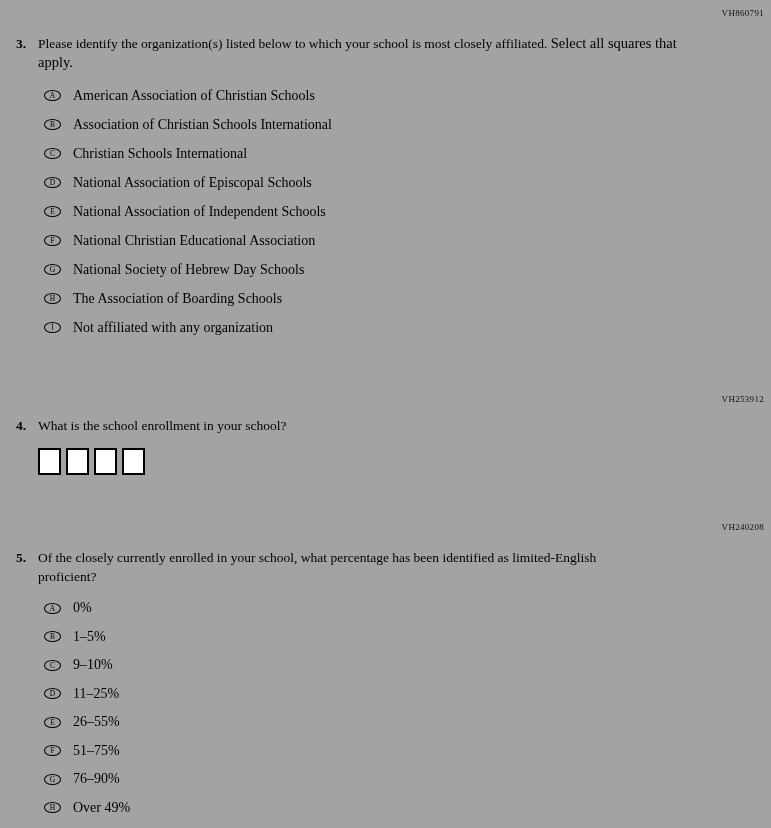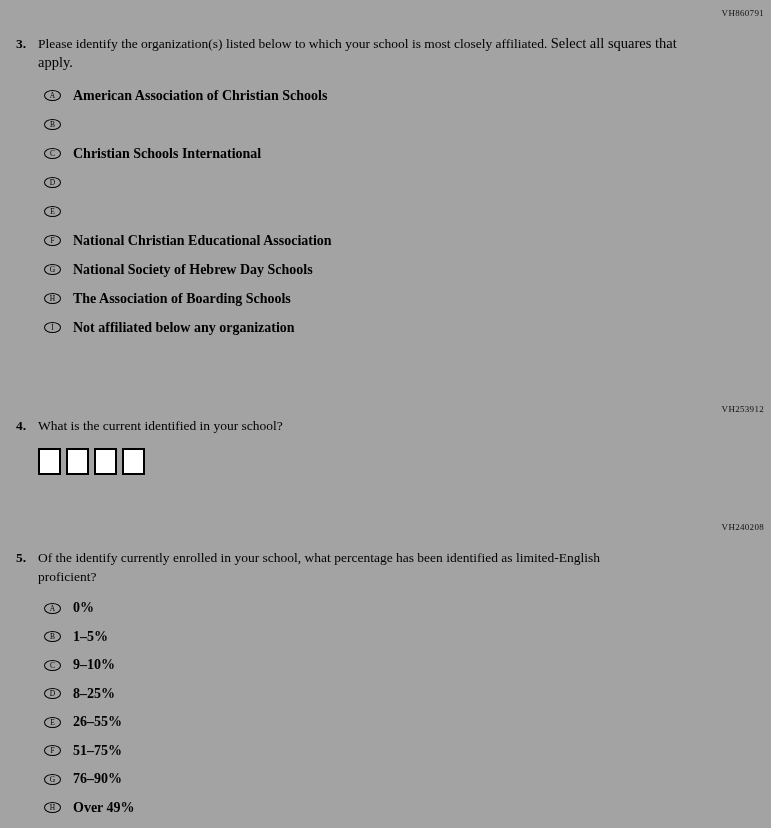--- a/index.html
+++ b/index.html
@@ -18,21 +18,21 @@
     overflow: hidden;
   }
   .form-code {
     position: absolute;
     right: 7px;
     font-size: 9px;
     letter-spacing: 0.3px;
     color: #111;
   }
   .code-1 { top: 8px; }
-  .code-2 { top: 404px; }
+  .code-2 { top: 394px; }
   .code-3 { top: 522px; }
 
   .question { position: absolute; left: 16px; width: 700px; }
   .q-3 { top: 34px; }
   .q-4 { top: 416px; }
   .q-5 { top: 548px; }
 
   .q-head { display: flex; align-items: flex-start; }
   .q-num {
     flex: none;
@@ -68,21 +68,21 @@
     align-items: center;
     justify-content: center;
     margin-right: 12px;
     cursor: pointer;
   }
   .oval-letter {
     font-size: 7.5px;
     line-height: 1;
     transform: translateY(-0.5px);
   }
-  .opt-label { font-size: 14px; white-space: nowrap; font-weight: bold; }
+  .opt-label { font-size: 14px; white-space: nowrap; }
 
   .digit-boxes {
     display: flex;
     gap: 5px;
     margin-left: 22px;
     margin-top: 13px;
   }
   .digit-box {
     width: 23px;
     height: 27px;
@@ -111,36 +111,39 @@
       <li class="option">
         <span class="oval">
             <span class="oval-letter">A</span>
           </span>
         <span class="opt-label">American Association of Christian Schools</span>
       </li>
       <li class="option">
         <span class="oval">
             <span class="oval-letter">B</span>
           </span>
+        <span class="opt-label">Association of Christian Schools International</span>
       </li>
       <li class="option">
         <span class="oval">
             <span class="oval-letter">C</span>
           </span>
         <span class="opt-label">Christian Schools International</span>
       </li>
       <li class="option">
         <span class="oval">
             <span class="oval-letter">D</span>
           </span>
+        <span class="opt-label">National Association of Episcopal Schools</span>
       </li>
       <li class="option">
         <span class="oval">
             <span class="oval-letter">E</span>
           </span>
+        <span class="opt-label">National Association of Independent Schools</span>
       </li>
       <li class="option">
         <span class="oval">
             <span class="oval-letter">F</span>
           </span>
         <span class="opt-label">National Christian Educational Association</span>
       </li>
       <li class="option">
         <span class="oval">
             <span class="oval-letter">G</span>
@@ -150,42 +153,42 @@
       <li class="option">
         <span class="oval">
             <span class="oval-letter">H</span>
           </span>
         <span class="opt-label">The Association of Boarding Schools</span>
       </li>
       <li class="option">
         <span class="oval">
             <span class="oval-letter">I</span>
           </span>
-        <span class="opt-label">Not affiliated below any organization</span>
+        <span class="opt-label">Not affiliated with any organization</span>
       </li>
     </ul>
   </section>
 
   <section class="question q-4">
     <div class="q-head">
       <span class="q-num">4.</span>
-      <p class="q-text">What is the current identified in your school?</p>
+      <p class="q-text">What is the school enrollment in your school?</p>
     </div>
     <div class="digit-boxes">
       <div class="digit-box"></div>
       <div class="digit-box"></div>
       <div class="digit-box"></div>
       <div class="digit-box"></div>
     </div>
   </section>
 
   <section class="question q-5">
     <div class="q-head">
       <span class="q-num">5.</span>
-      <p class="q-text" style="max-width:600px;">Of the identify currently enrolled in your school, what percentage has been identified as limited-English proficient?</p>
+      <p class="q-text" style="max-width:600px;">Of the closely currently enrolled in your school, what percentage has been identified as limited-English proficient?</p>
     </div>
     <ul class="options">
       <li class="option">
         <span class="oval">
             <span class="oval-letter">A</span>
           </span>
         <span class="opt-label">0%</span>
       </li>
       <li class="option">
         <span class="oval">
@@ -196,21 +199,21 @@
       <li class="option">
         <span class="oval">
             <span class="oval-letter">C</span>
           </span>
         <span class="opt-label">9–10%</span>
       </li>
       <li class="option">
         <span class="oval">
             <span class="oval-letter">D</span>
           </span>
-        <span class="opt-label">8–25%</span>
+        <span class="opt-label">11–25%</span>
       </li>
       <li class="option">
         <span class="oval">
             <span class="oval-letter">E</span>
           </span>
         <span class="opt-label">26–55%</span>
       </li>
       <li class="option">
         <span class="oval">
             <span class="oval-letter">F</span>

